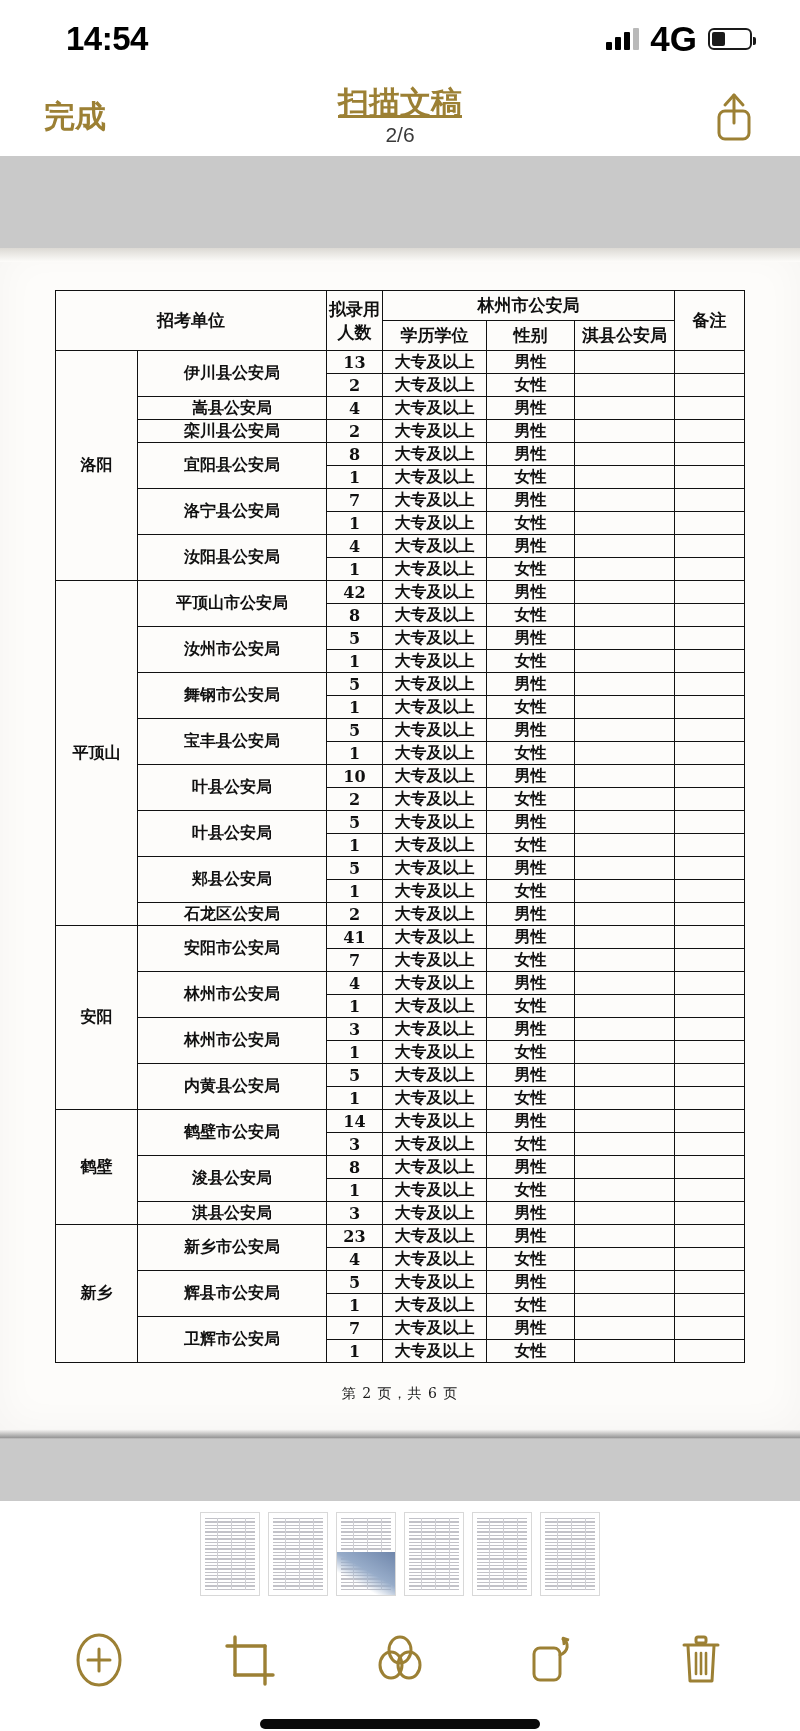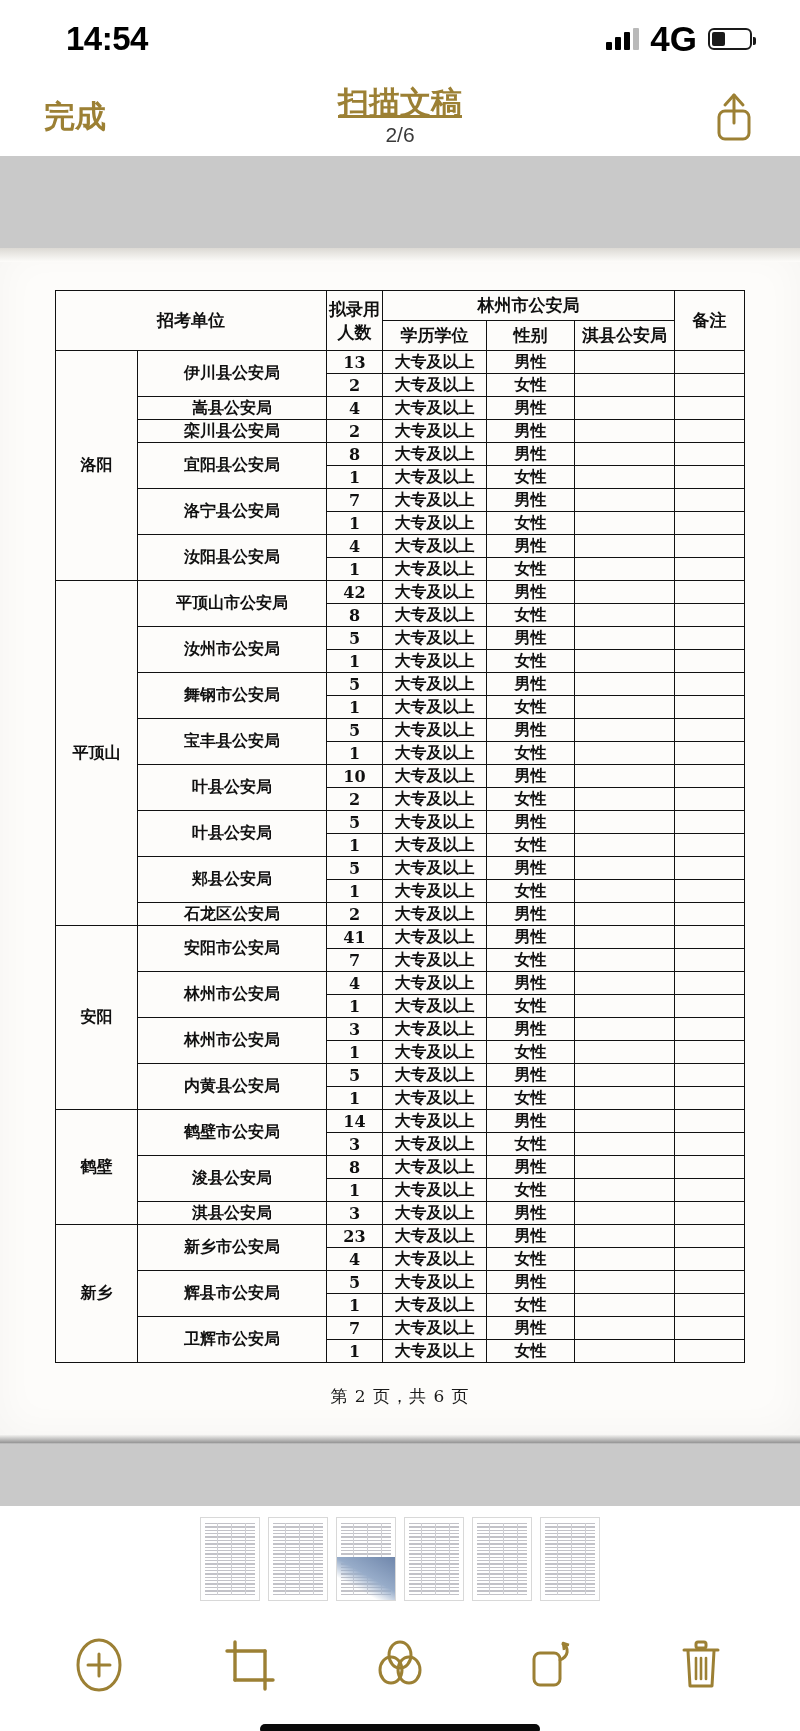--- a/index.html
+++ b/index.html
@@ -68,21 +68,21 @@
   .th-sex  { width:88px; }
   .th-other{ width:100px; }
   .th-note { width:70px; }
 
   table.sheet tbody td { font-size:16px; height:23px; }
   td.region  { font-size:17px; }
   td.unit    { font-size:17px; }
   td.num     { font-family:"DejaVu Serif",serif; font-size:16px; }
   td.blank   { }
 
-  .page-foot { text-align:center; font-size:17px; color:#1a1a1a; padding:22px 0 26px;
+  .page-foot { text-align:center; font-size:14px; color:#1a1a1a; padding:22px 0 26px;
                font-family:"DejaVu Serif","Liberation Serif",serif; letter-spacing:1px; }
   .paper-edge { height:10px; background:linear-gradient(180deg,#fdfcfa 0%,#9a9a9a 85%,#c9c9c9 100%); }
   .band-bot { height:62px; }
 
   
   .thumbstrip {
     height:100px; display:flex; align-items:center; justify-content:center; gap:8px;
     background:#fff; padding-top:6px;
   }
   .thumb { width:60px; height:84px; background:#fff; border:1px solid #d8d8d8;

